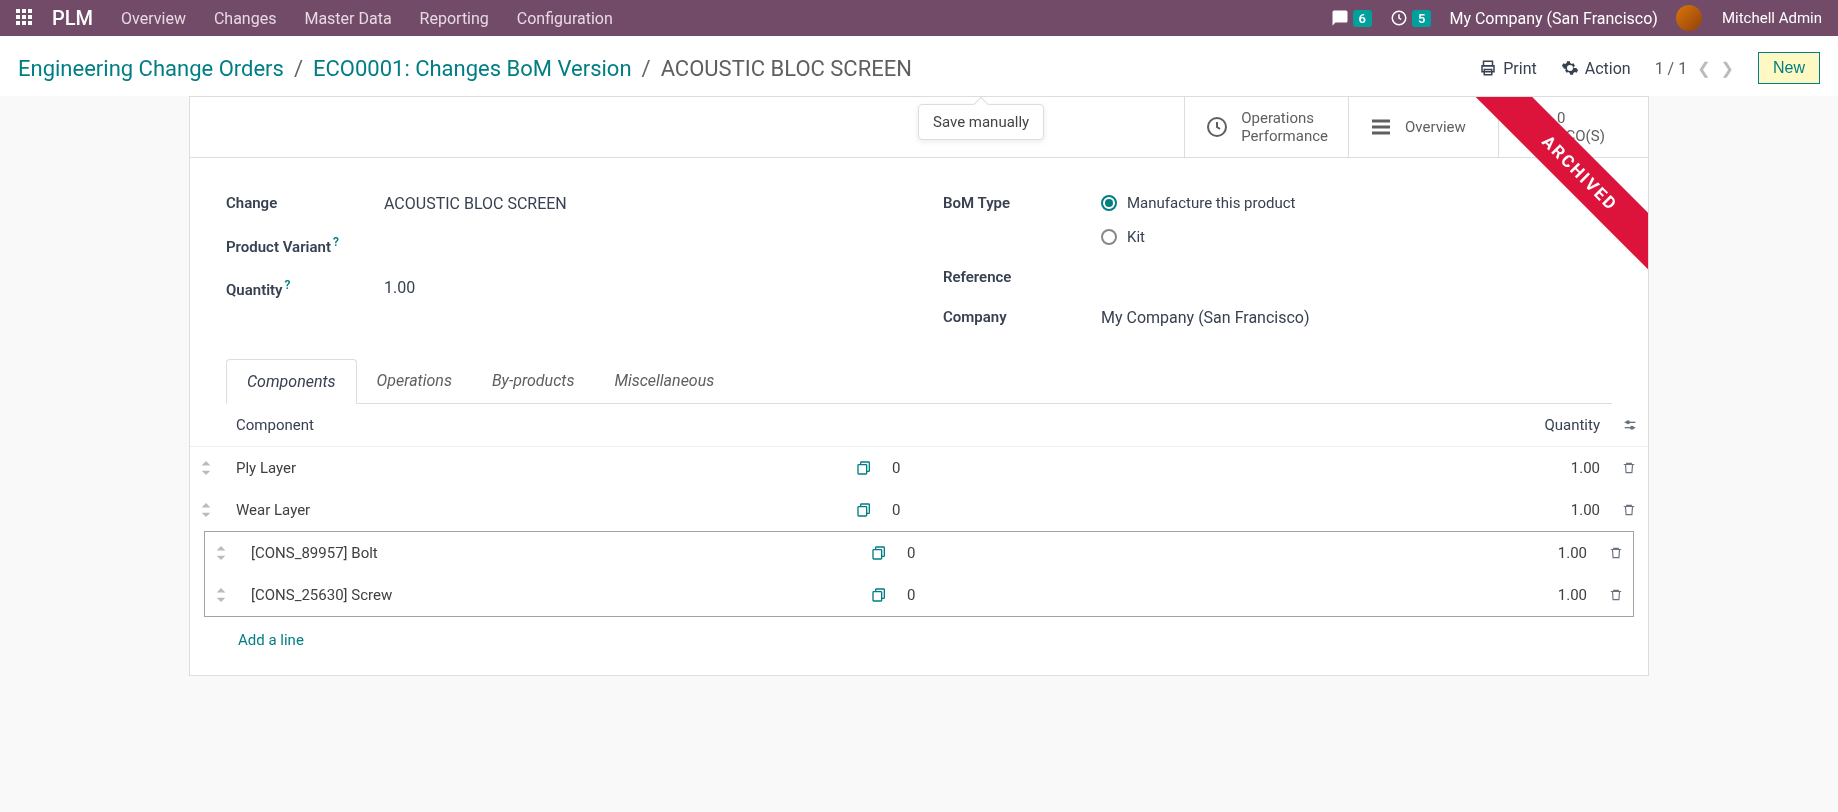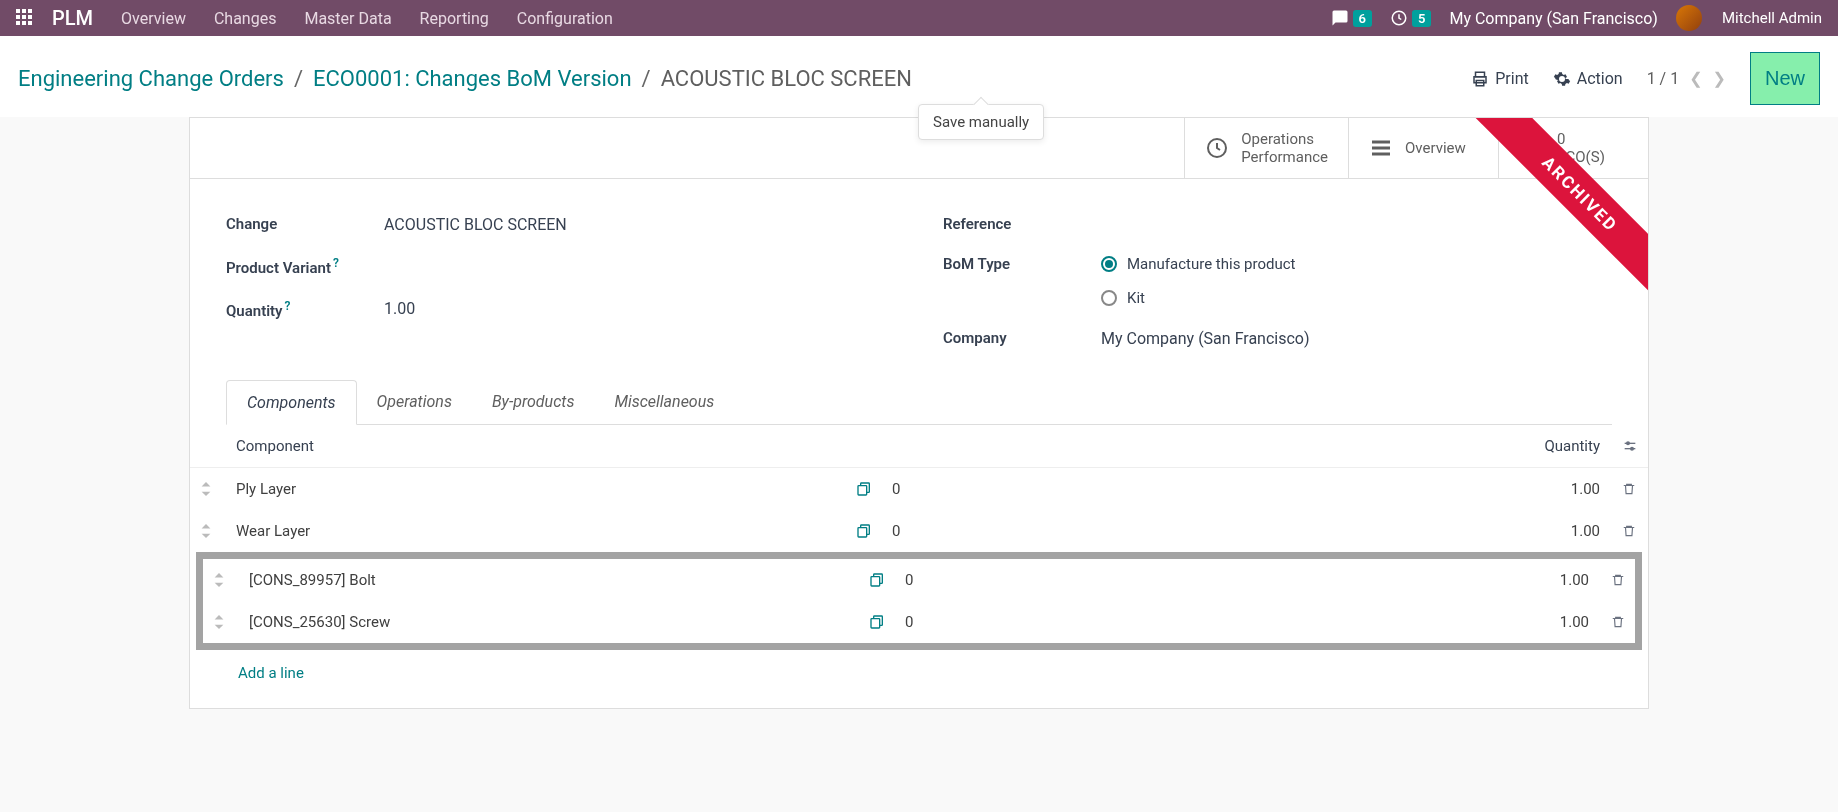--- a/index.html
+++ b/index.html
@@ -22,21 +22,21 @@
   
   .breadcrumb-bar { background: #fff; padding: 16px 18px 12px; display: flex; align-items: center; position: relative; }
   .breadcrumb { font-size: 22px; display: flex; align-items: center; gap: 10px; flex-wrap: wrap; }
   .bc-link { color: #017e84; cursor: pointer; }
   .bc-sep { color: #666; }
   .bc-current { color: #5f5f5f; }
   .bc-actions { margin-left: auto; display: flex; align-items: center; gap: 24px; }
   .action-btn { display: inline-flex; align-items: center; gap: 6px; color: #374151; cursor: pointer; font-size: 16px; }
   .pager { display: inline-flex; align-items: center; gap: 10px; color: #5f5f5f; font-size: 16px; }
   .pager-arrow { color: #bbb; cursor: pointer; font-size: 16px; }
-  .btn-new { border: 1px solid #017e84; color: #017e84; padding: 14px 14px; background: #86efac; cursor: pointer; font-size: 20px; font-weight: 500; }
+  .btn-new { border: 1px solid #017e84; color: #017e84; padding: 6px 14px; background: #fef9c3; cursor: pointer; font-size: 16px; font-weight: 500; }
   
   .tooltip { position: absolute; top: 68px; left: 918px; background: #fff; border: 1px solid #ddd; border-radius: 4px; padding: 8px 14px; font-size: 15px; color: #444; box-shadow: 0 2px 6px rgba(0,0,0,.08); z-index: 10; }
   .tooltip::before { content: ""; position: absolute; top: -6px; left: 50%; transform: translateX(-50%) rotate(45deg); width: 10px; height: 10px; background: #fff; border-left: 1px solid #ddd; border-top: 1px solid #ddd; }
   
   
   .sheet-wrap { padding: 0 48px; }
   .sheet { background: #fff; border: 1px solid #ddd; margin: 0 auto; max-width: 1460px; position: relative; }
   
   .stat-buttons { display: flex; justify-content: flex-end; border-bottom: 1px solid #ddd; }
   .stat-btn { border-left: 1px solid #ddd; padding: 12px 20px; display: flex; align-items: center; gap: 12px; cursor: pointer; min-width: 150px; color: #5f5f5f; }
@@ -68,21 +68,21 @@
   .table-wrap { padding: 0 0 12px; }
   table { width: 100%; border-collapse: collapse; }
   th { text-align: left; padding: 12px 10px; font-weight: 400; color: #374151; border-bottom: 1px solid #eee; font-size: 15px; }
   th.qty-col, td.qty-col { text-align: right; padding-right: 12px; }
   td { padding: 12px 10px; border-bottom: 0; color: #404040; font-size: 15px; }
   tr.data-row { }
   .drag-handle { color: #bbb; cursor: grab; text-align: center; width: 36px; }
   .catalog-icon { color: #017e84; cursor: pointer; }
   .trash-icon { color: #6b7280; cursor: pointer; }
   .add-line { color: #017e84; cursor: pointer; padding: 14px 10px 14px 48px; font-size: 15px; }
-  .hl-box { border: 7px solid #a3a3a3; margin: 0 6px; }
+  .hl-box { border: 1px solid #a3a3a3; margin: 0 14px; }
   .opt-icon { color: #6b7280; cursor: pointer; }
   
   svg { display: block; }
 </style>
 </head>
 <body>
 
 <div class="topnav">
   <div class="apps-icon">
     <span></span>
@@ -208,35 +208,35 @@
           <div class="field-label"><span>Product Variant</span><span class="help-q">?</span></div>
           <div class="field-value"></div>
         </div>
         <div class="field-row">
           <div class="field-label"><span>Quantity</span><span class="help-q">?</span></div>
           <div class="field-value">1.00</div>
         </div>
       </div>
       <div class="form-col">
         <div class="field-row">
-          <div class="field-label">Reference</div>
-          <div class="field-value"></div>
-        </div>
-        <div class="field-row">
           <div class="field-label">BoM Type</div>
           <div class="radio-group">
             <div class="radio-opt">
               <span class="radio-circle checked"></span>
               <span>Manufacture this product</span>
             </div>
             <div class="radio-opt">
               <span class="radio-circle"></span>
               <span>Kit</span>
             </div>
           </div>
+        </div>
+        <div class="field-row">
+          <div class="field-label">Reference</div>
+          <div class="field-value"></div>
         </div>
         <div class="field-row">
           <div class="field-label">Company</div>
           <div class="field-value">My Company (San Francisco)</div>
         </div>
       </div>
     </div>
 
     <div class="tabs-row">
       <div class="tabs">

